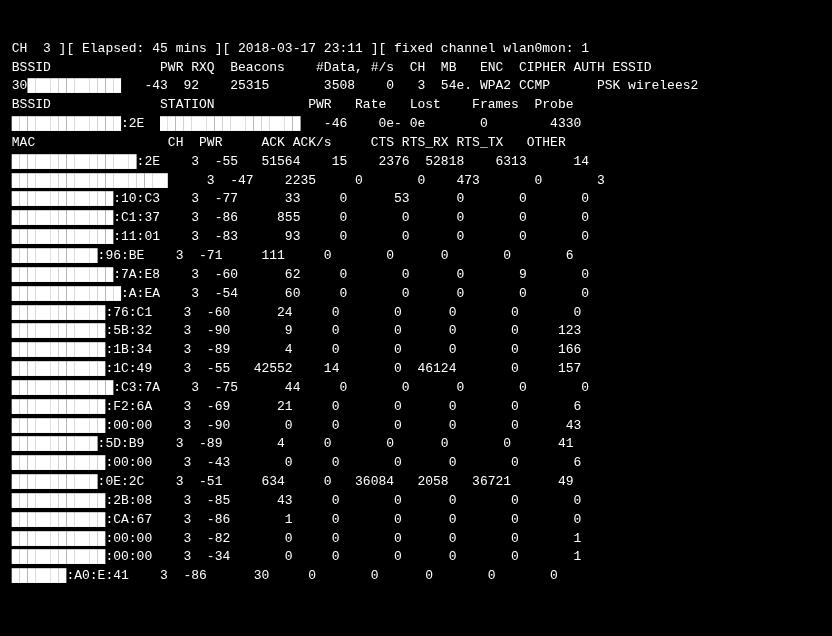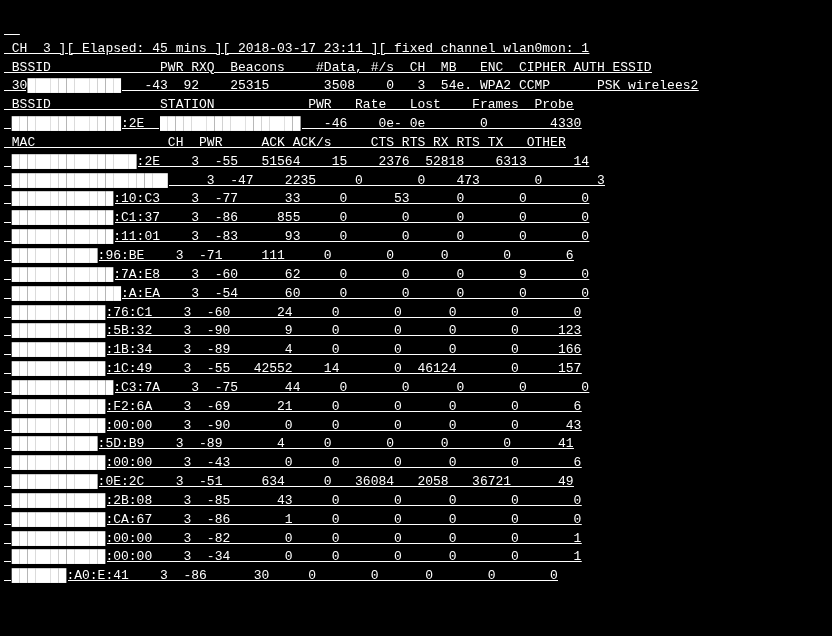--- a/index.html
+++ b/index.html
@@ -1,15 +1,15 @@
 <!DOCTYPE html>
 <html><head>
   <meta charset="utf-8">
   <style>
-    * { margin: 0; padding: 0; box-sizing: border-box; text-decoration: underline; }
+    * { margin: 0; padding: 0; box-sizing: border-box; }
     body {
       background: #000;
       color: #fff;
       font-family: 'Courier New', Courier, monospace;
       font-size: 13px;
       width: 832px;
       min-height: 636px;
       overflow: hidden;
     }
     .terminal {

